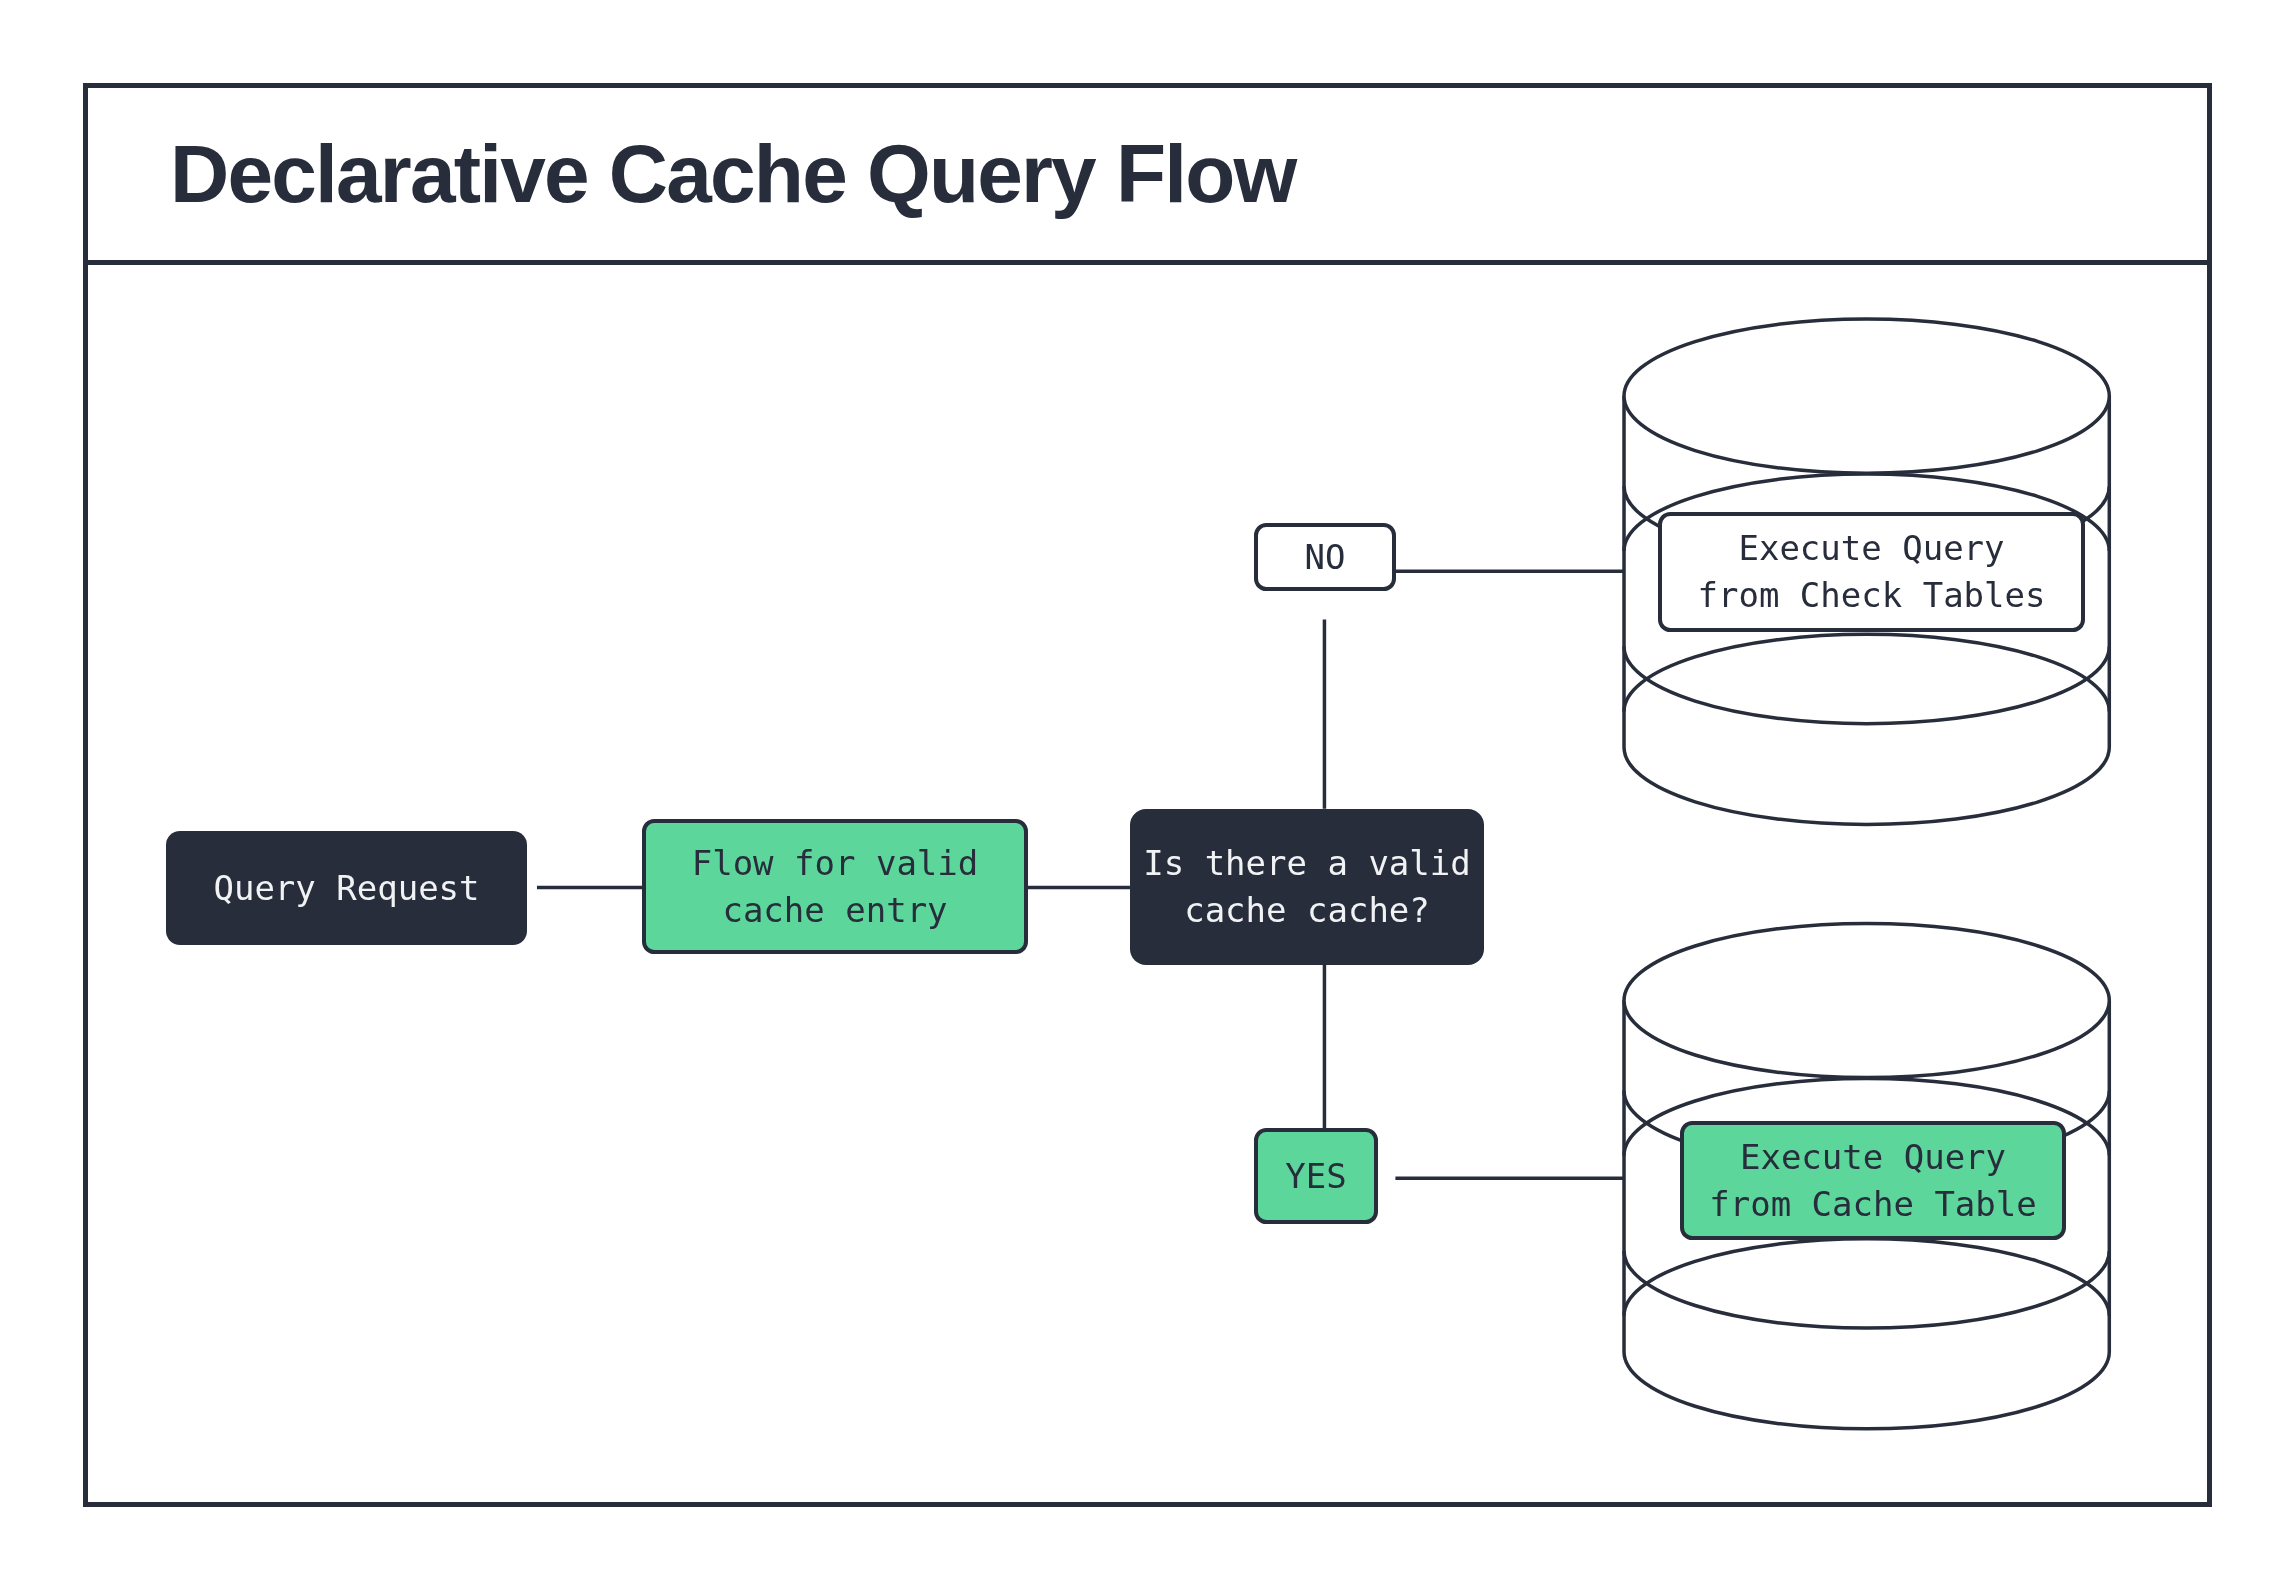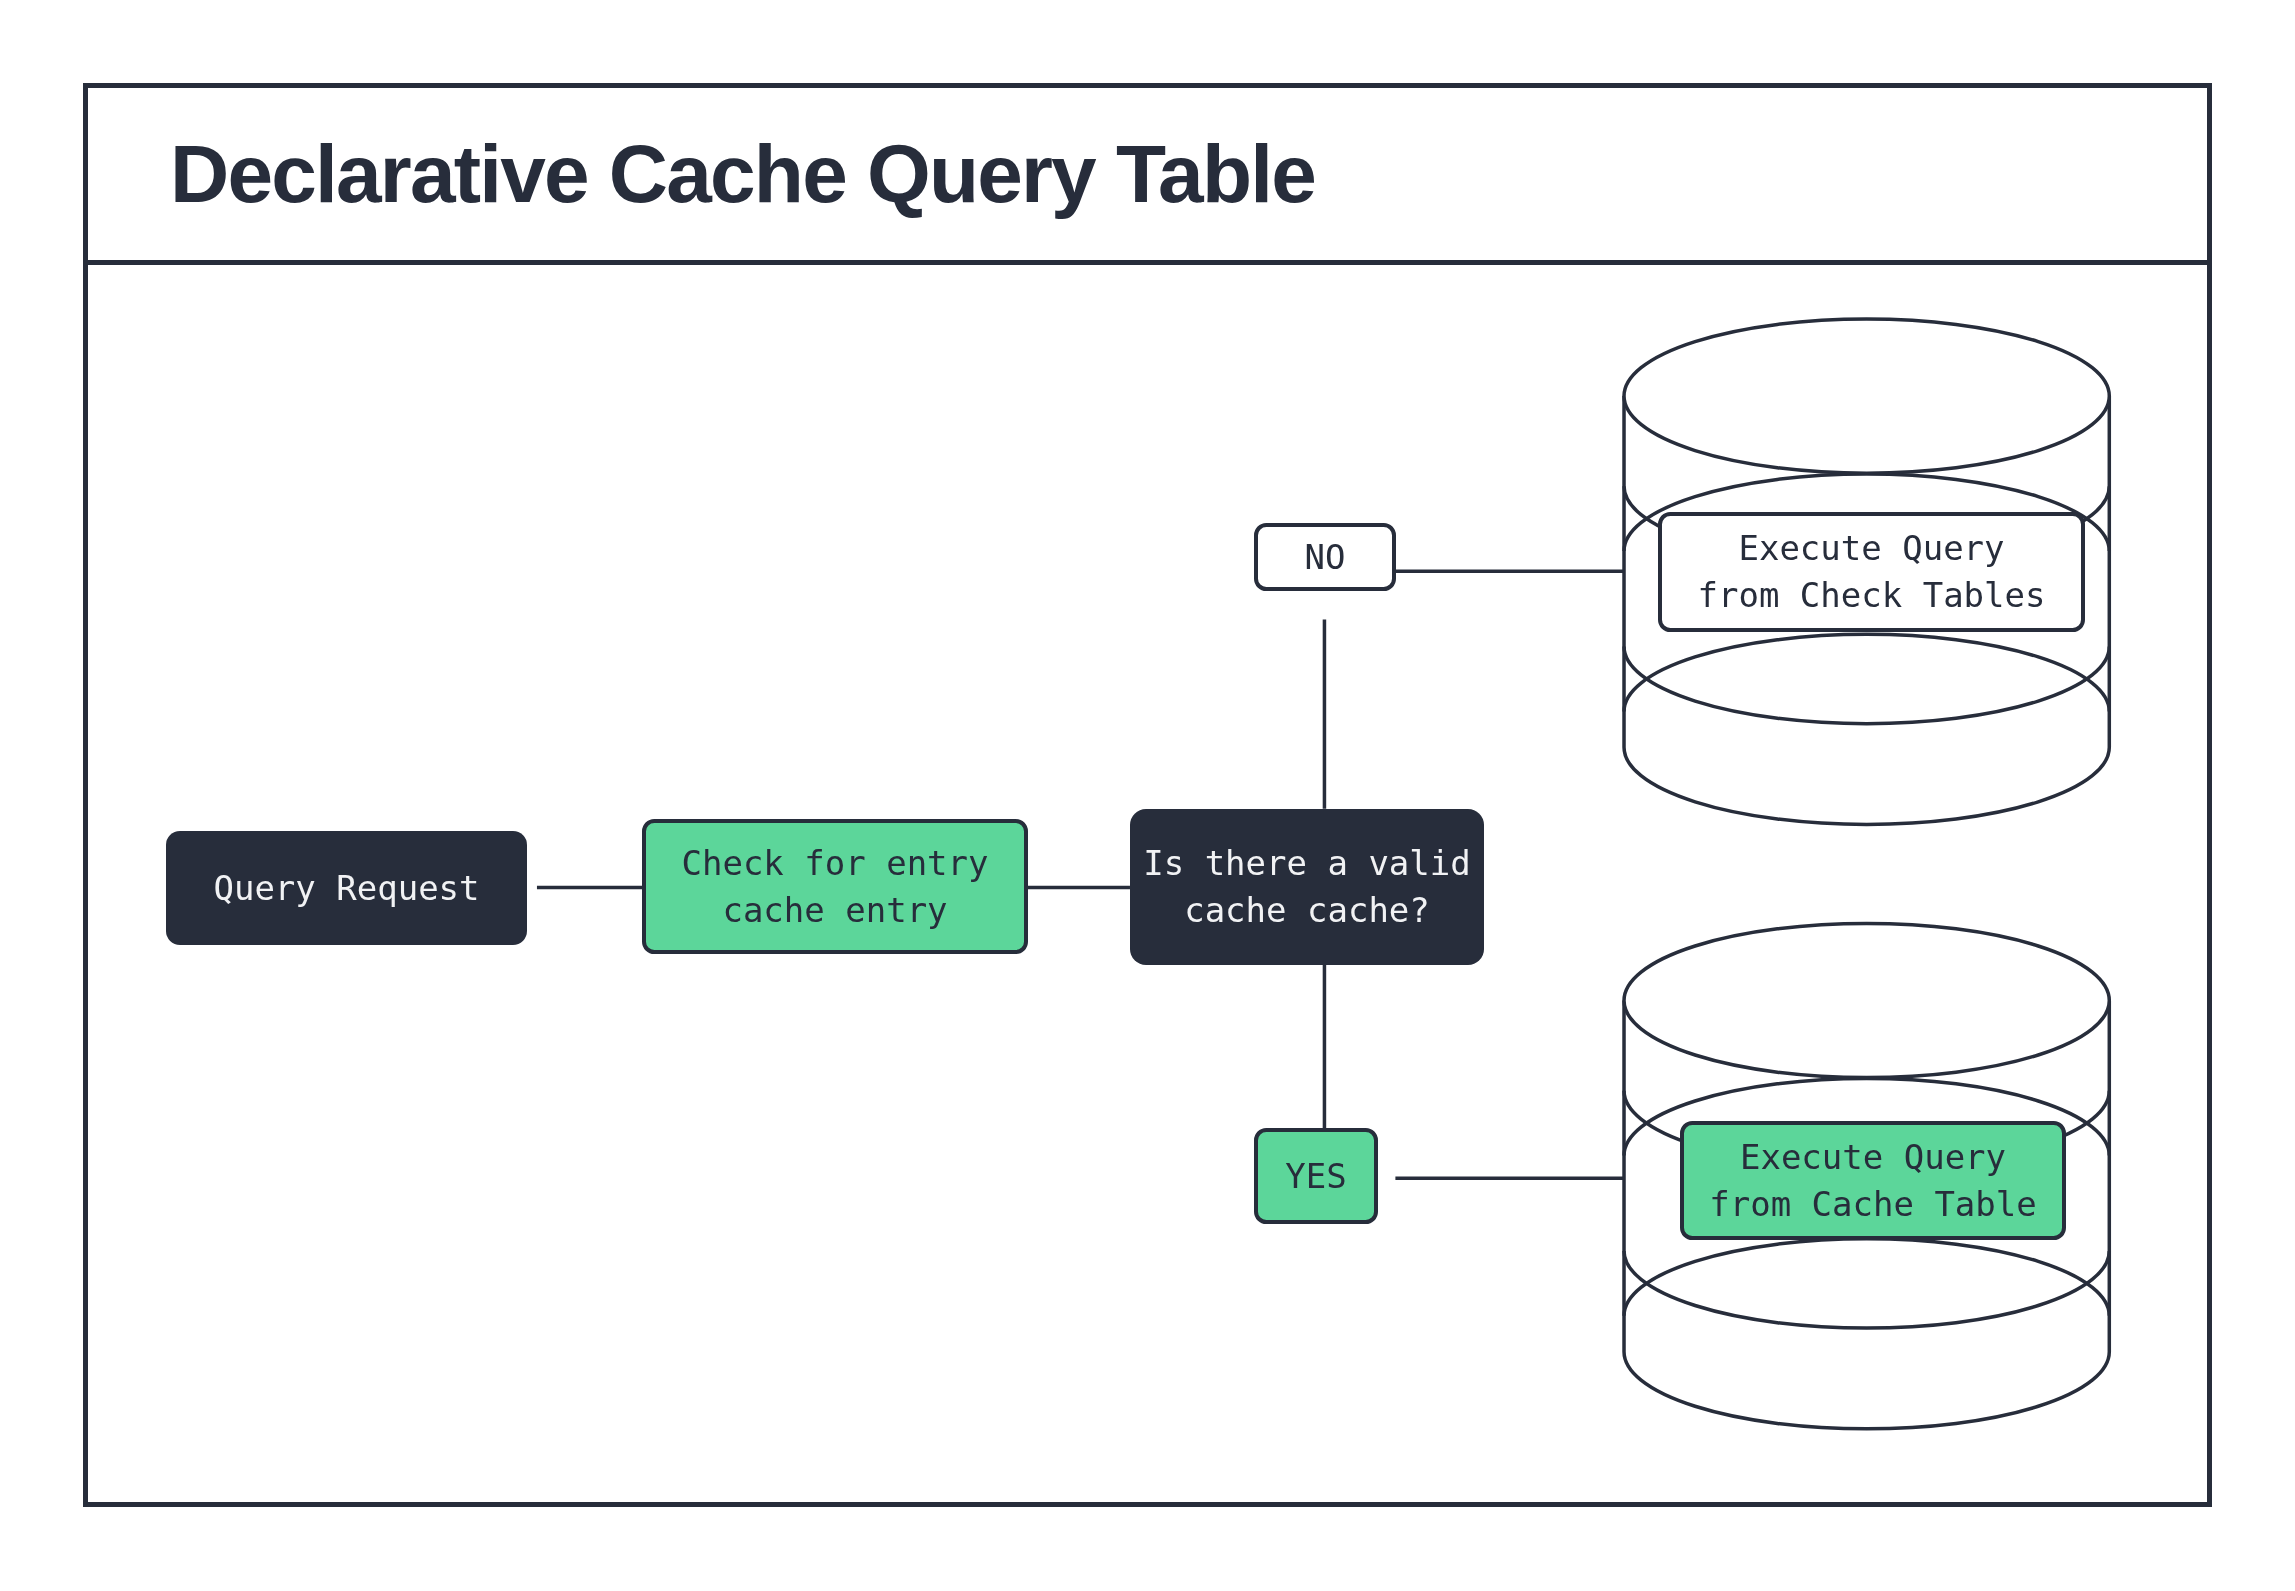--- a/index.html
+++ b/index.html
@@ -103,21 +103,21 @@
   .n-cache   { left: 1680px; top: 1121px; width: 386px; height: 119px; }
 </style>
 </head>
 <body>
 
 <div id="canvas">
 
   <div class="frame"></div>
 
   <div class="titlebar">
-    <div class="title">Declarative Cache Query Table</div>
+    <div class="title">Declarative Cache Query Flow</div>
   </div>
 
   <svg class="underlay" viewBox="0 0 2620 1816">
 
     <g>
       <path class="stroke" d="M 613 1013 H 733"></path>
       <path class="stroke" d="M 1173 1013 H 1290"></path>
       <path class="stroke" d="M 1512 707 V 923"></path>
       <path class="stroke" d="M 1512 1101 V 1288"></path>
       <path class="stroke" d="M 1593 652 H 1854"></path>
@@ -141,21 +141,21 @@
       <path class="stroke" d="M 1854 1502 A 277 88 0 0 1 2408 1502"></path>
       <ellipse class="cylfill" cx="2131" cy="1142" rx="277" ry="88"></ellipse>
     </g>
   </svg>
 
   <div class="node dark-node n-query">
     <span>Query Request</span>
   </div>
 
   <div class="node green-node n-check">
-    <span>Check for entry</span>
+    <span>Flow for valid</span>
     <span>cache entry</span>
   </div>
 
   <div class="node dark-node n-decide">
     <span>Is there a valid</span>
     <span>cache cache?</span>
   </div>
 
   <div class="node white-node n-no">
     <span>NO</span>

